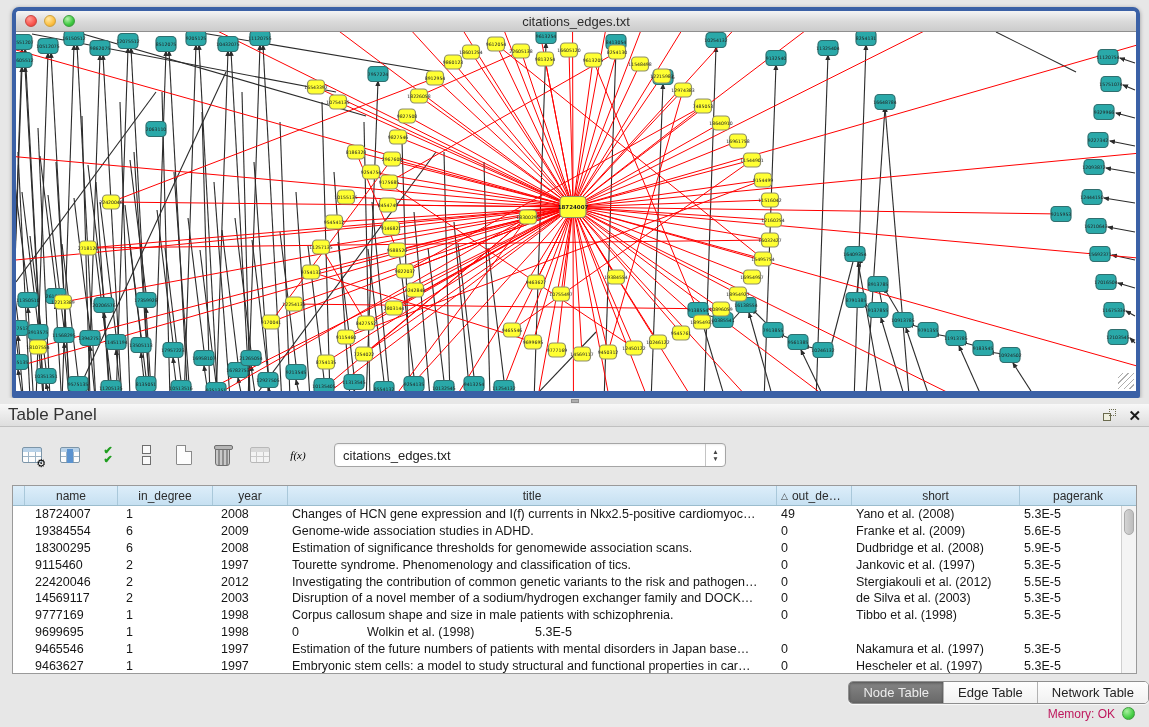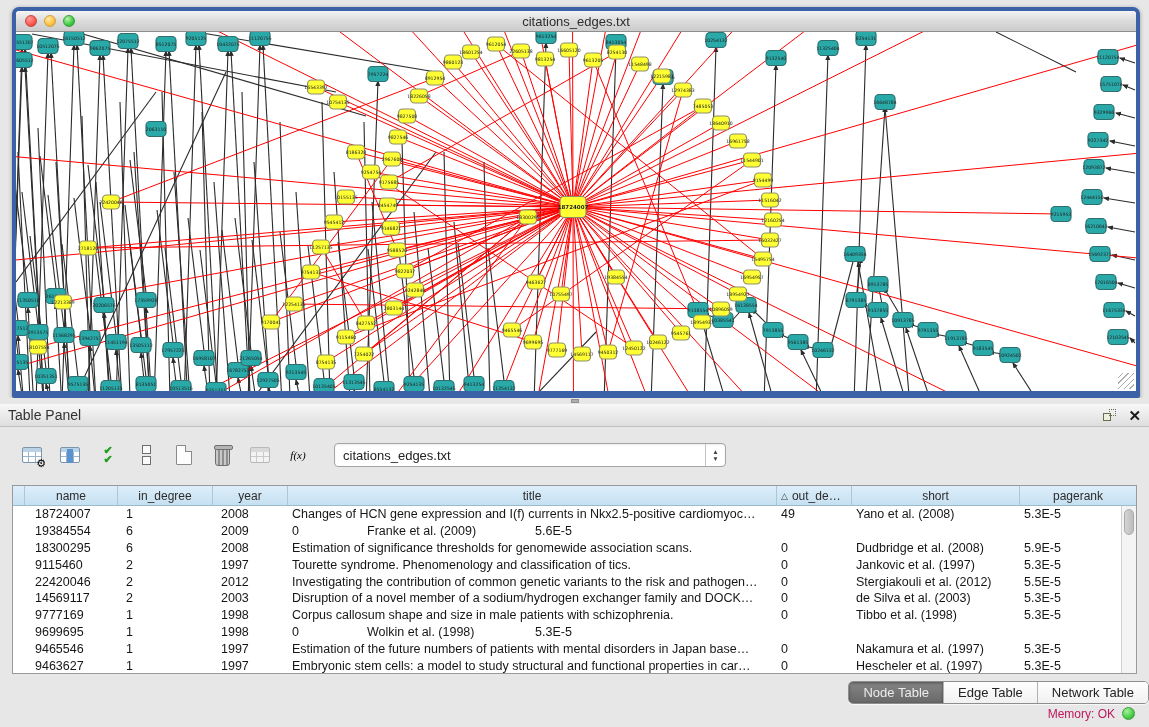--- a/index.html
+++ b/index.html
@@ -38,21 +38,21 @@
   .divider-dot { position:absolute; left:571px; top:1px; width:8px; height:4px;
     background:#aeaeae; border:1px solid #8f8f8f; }
 
   
   .table-panel { position:absolute; left:0; top:404px; width:1149px; height:323px; background:#e7e7e7; }
   .panel-header {
     height:23px; background:linear-gradient(#f8f8f8,#dedede);
     border-bottom:1px solid #c0c0c0;
     display:flex; align-items:center; padding:0 8px;
   }
-  .panel-title { font-size:14px; color:#333; flex:1; }
+  .panel-title { font-size:17px; color:#333; flex:1; }
   .float-icon { width:13px; height:12px; position:relative; margin-right:12px; cursor:pointer; }
   .float-icon .sq1 { position:absolute; left:0; bottom:0; width:8px; height:8px; border:1px solid #6b6b4e; background:#efefdf; }
   .float-icon .sq2 { position:absolute; right:0; top:0; width:7px; height:7px; border:1px dotted #6b6b4e; }
   .close-x { font-size:15px; font-weight:bold; color:#1a1a1a; line-height:1; cursor:pointer; }
 
   
   .toolbar { display:flex; align-items:center; padding:12px 0 10px 16px; }
   .tbtn { width:32px; height:32px; display:flex; align-items:center; justify-content:center;
     margin-right:6px; border-radius:4px; position:relative; cursor:pointer; }
   .mini-table { width:20px; height:16px; border:1px solid #7c95a8; background:
@@ -1085,20 +1085,21 @@
             <div class="td c-title">Changes of HCN gene expression and I(f) currents in Nkx2.5-positive cardiomyoc…</div>
             <div class="td c-out">49</div>
             <div class="td c-short">Yano et al. (2008)</div>
             <div class="td c-pr">5.3E-5</div>
           </div>
           <div class="tr">
             <div class="td c-gut"></div>
             <div class="td c-name">19384554</div>
             <div class="td c-ind">6</div>
             <div class="td c-year">2009</div>
+            <div class="td c-title">Genome-wide association studies in ADHD.</div>
             <div class="td c-out">0</div>
             <div class="td c-short">Franke et al. (2009)</div>
             <div class="td c-pr">5.6E-5</div>
           </div>
           <div class="tr">
             <div class="td c-gut"></div>
             <div class="td c-name">18300295</div>
             <div class="td c-ind">6</div>
             <div class="td c-year">2008</div>
             <div class="td c-title">Estimation of significance thresholds for genomewide association scans.</div>

